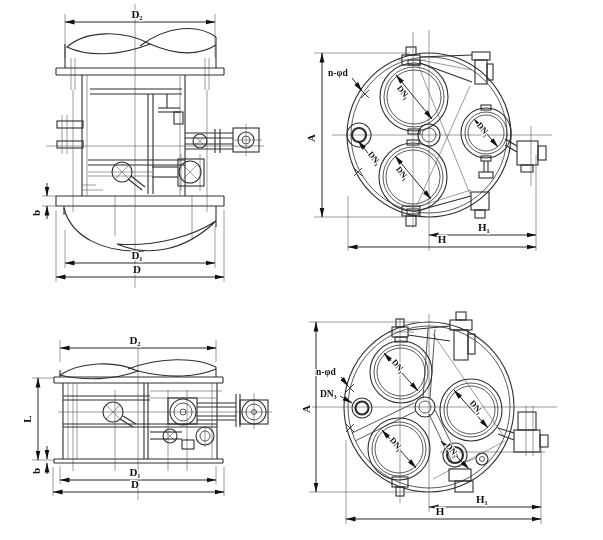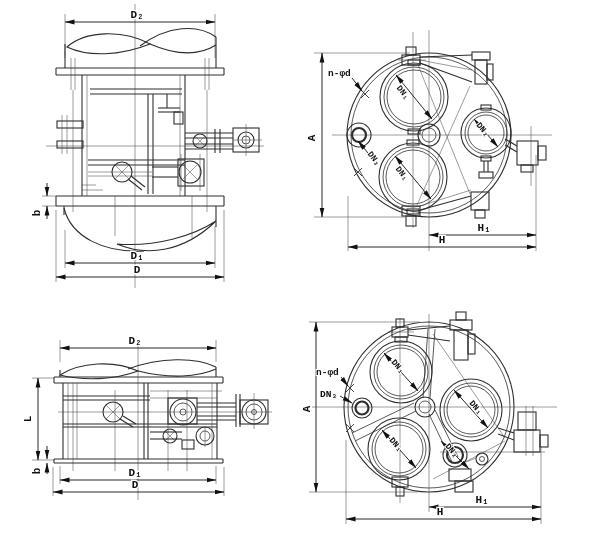--- a/index.html
+++ b/index.html
@@ -1,17 +1,17 @@
 <!DOCTYPE html>
 <html><head>
 <meta charset="utf-8">
 <style>
   html,body{margin:0;padding:0;background:#ffffff;}
   .canvas{position:relative;width:603px;height:540px;background:#ffffff;overflow:hidden;
-          font-family:Liberation Mono, monospace;}
+          font-family:Liberation Serif, serif;}
   svg{display:block;}
   .s1{stroke:#2e2e2e;stroke-width:1.1;fill:none;}
   .s1b{stroke:#2e2e2e;stroke-width:0.8;fill:none;}
   .s2{stroke:#4a4a4a;stroke-width:0.55;fill:none;}
   .dm{stroke:#111111;stroke-width:0.9;fill:none;}
   .xm{stroke:#2e2e2e;stroke-width:0.9;fill:none;}
   .dk{stroke:#2e2e2e;stroke-width:2.2;fill:none;}
   .xt{font-size:11px;font-weight:bold;fill:#111;text-anchor:middle;
       paint-order:stroke;stroke:#fff;stroke-width:2.5px;}
   .xs{font-size:8.5px;font-weight:bold;fill:#111;text-anchor:middle;

